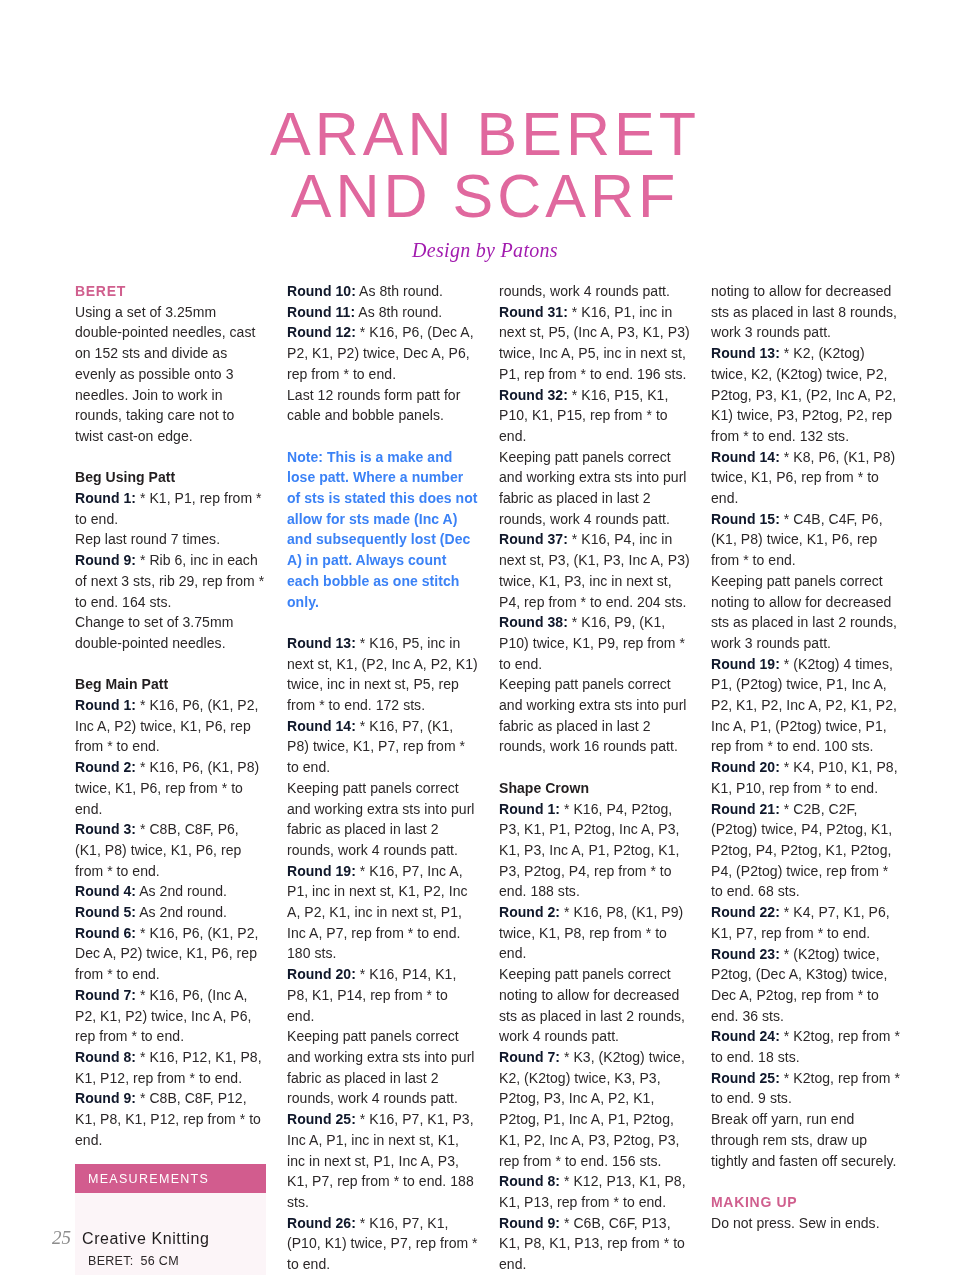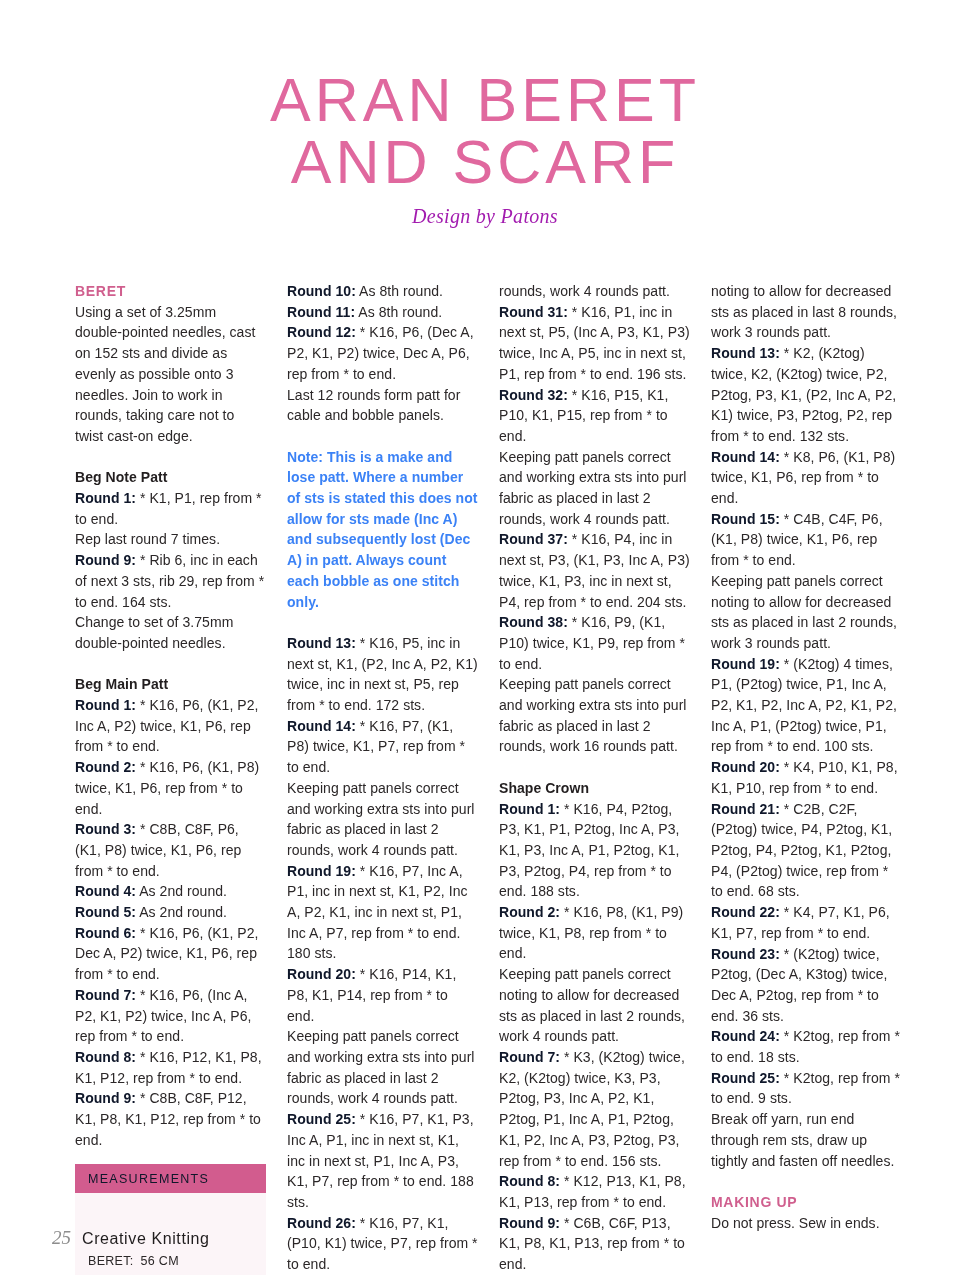--- a/index.html
+++ b/index.html
@@ -6,21 +6,21 @@
   body{
     width:970px;height:1275px;background:#ffffff;position:relative;
     font-family:"Liberation Sans", sans-serif;color:#2b2728;
     -webkit-font-smoothing:antialiased;
   }
   .page{position:absolute;inset:0;overflow:hidden;}
 
   
   .header{position:absolute;left:0;top:0;width:100%;text-align:center;}
   .title{
-    margin-top:69px;color:#e0689e;font-size:61px;line-height:62px;
+    margin-top:103px;color:#e0689e;font-size:61px;line-height:62px;
     font-weight:400;letter-spacing:4px;
   }
   .byline{
     margin-top:12px;font-family:"Liberation Serif", serif;font-style:italic;
     font-size:20px;color:#a21caf;letter-spacing:0.3px;
   }
 
   
   .columns{
     position:absolute;left:75px;top:281px;width:829px;
@@ -31,21 +31,21 @@
   .h-pink{color:#d05f8e;font-weight:bold;letter-spacing:0.7px;}
   .h-bold{font-weight:bold;color:#221e1f;}
   .note{color:#3b82f6;font-weight:bold;}
   .spacer{height:20.7px;}
   .para{margin:0;}
   .b{font-weight:bold;color:#0f172a;}
 
   
   .measurements{margin-top:13px;width:191px;}
   .m-head{
-    background:#d25c8e;color:#0f172a;font-size:12.5px;letter-spacing:1.3px;
+    background:#d25c8e;color:#ffffff;font-size:12.5px;letter-spacing:1.3px;
     padding:5px 0 4px 13px;
   }
   .m-body{background:#fcf5f8;padding:10px 8px 1px 13px;font-size:12.5px;color:#2b2728;}
   .m-row{margin-bottom:10px;letter-spacing:0.3px;}
   .m-label{display:inline-block;}
   .m-value{display:inline-block;margin-left:7px;margin-top:48px;}
 
   
   .footer{position:absolute;left:52px;top:1227px;display:flex;align-items:baseline;gap:11px;}
   .page-num{
@@ -65,21 +65,21 @@
     </div>
     <div class="byline">Design by Patons</div>
   </div>
 
   <div class="columns" id="columns">
     <div class="col">
       <div class="blocks">
           <div class="h-pink">BERET</div>
           <div class="para">Using a set of 3.25mm double-pointed needles, cast on 152 sts and divide as evenly as possible onto 3 needles. Join to work in rounds, taking care not to twist cast-on edge.</div>
           <div class="spacer"></div>
-          <div class="h-bold">Beg Note Patt</div>
+          <div class="h-bold">Beg Using Patt</div>
           <div class="para"><span class="b">Round 1:</span> * K1, P1, rep from * to end.</div>
           <div class="para">Rep last round 7 times.</div>
           <div class="para"><span class="b">Round 9:</span> * Rib 6, inc in each of next 3 sts, rib 29, rep from * to end. 164 sts.</div>
           <div class="para">Change to set of 3.75mm double-pointed needles.</div>
           <div class="spacer"></div>
           <div class="h-bold">Beg Main Patt</div>
           <div class="para"><span class="b">Round 1:</span> * K16, P6, (K1, P2, Inc A, P2) twice, K1, P6, rep from * to end.</div>
           <div class="para"><span class="b">Round 2:</span> * K16, P6, (K1, P8) twice, K1, P6, rep from * to end.</div>
           <div class="para"><span class="b">Round 3:</span> * C8B, C8F, P6, (K1, P8) twice, K1, P6, rep from * to end.</div>
           <div class="para"><span class="b">Round 4:</span> As 2nd round.</div>
@@ -145,21 +145,21 @@
           <div class="para"><span class="b">Round 14:</span> * K8, P6, (K1, P8) twice, K1, P6, rep from * to end.</div>
           <div class="para"><span class="b">Round 15:</span> * C4B, C4F, P6, (K1, P8) twice, K1, P6, rep from * to end.</div>
           <div class="para">Keeping patt panels correct noting to allow for decreased sts as placed in last 2 rounds, work 3 rounds patt.</div>
           <div class="para"><span class="b">Round 19:</span> * (K2tog) 4 times, P1, (P2tog) twice, P1, Inc A, P2, K1, P2, Inc A, P2, K1, P2, Inc A, P1, (P2tog) twice, P1, rep from * to end. 100 sts.</div>
           <div class="para"><span class="b">Round 20:</span> * K4, P10, K1, P8, K1, P10, rep from * to end.</div>
           <div class="para"><span class="b">Round 21:</span> * C2B, C2F, (P2tog) twice, P4, P2tog, K1, P2tog, P4, P2tog, K1, P2tog, P4, (P2tog) twice, rep from * to end. 68 sts.</div>
           <div class="para"><span class="b">Round 22:</span> * K4, P7, K1, P6, K1, P7, rep from * to end.</div>
           <div class="para"><span class="b">Round 23:</span> * (K2tog) twice, P2tog, (Dec A, K3tog) twice, Dec A, P2tog, rep from * to end. 36 sts.</div>
           <div class="para"><span class="b">Round 24:</span> * K2tog, rep from * to end. 18 sts.</div>
           <div class="para"><span class="b">Round 25:</span> * K2tog, rep from * to end. 9 sts.</div>
-          <div class="para">Break off yarn, run end through rem sts, draw up tightly and fasten off needles.</div>
+          <div class="para">Break off yarn, run end through rem sts, draw up tightly and fasten off securely.</div>
           <div class="spacer"></div>
           <div class="h-pink">MAKING UP</div>
           <div class="para">Do not press. Sew in ends.</div>
         </div>
     </div>
   </div>
 
   <div class="footer">
     <span class="page-num">25</span>
     <span class="magazine">Creative Knitting</span>

